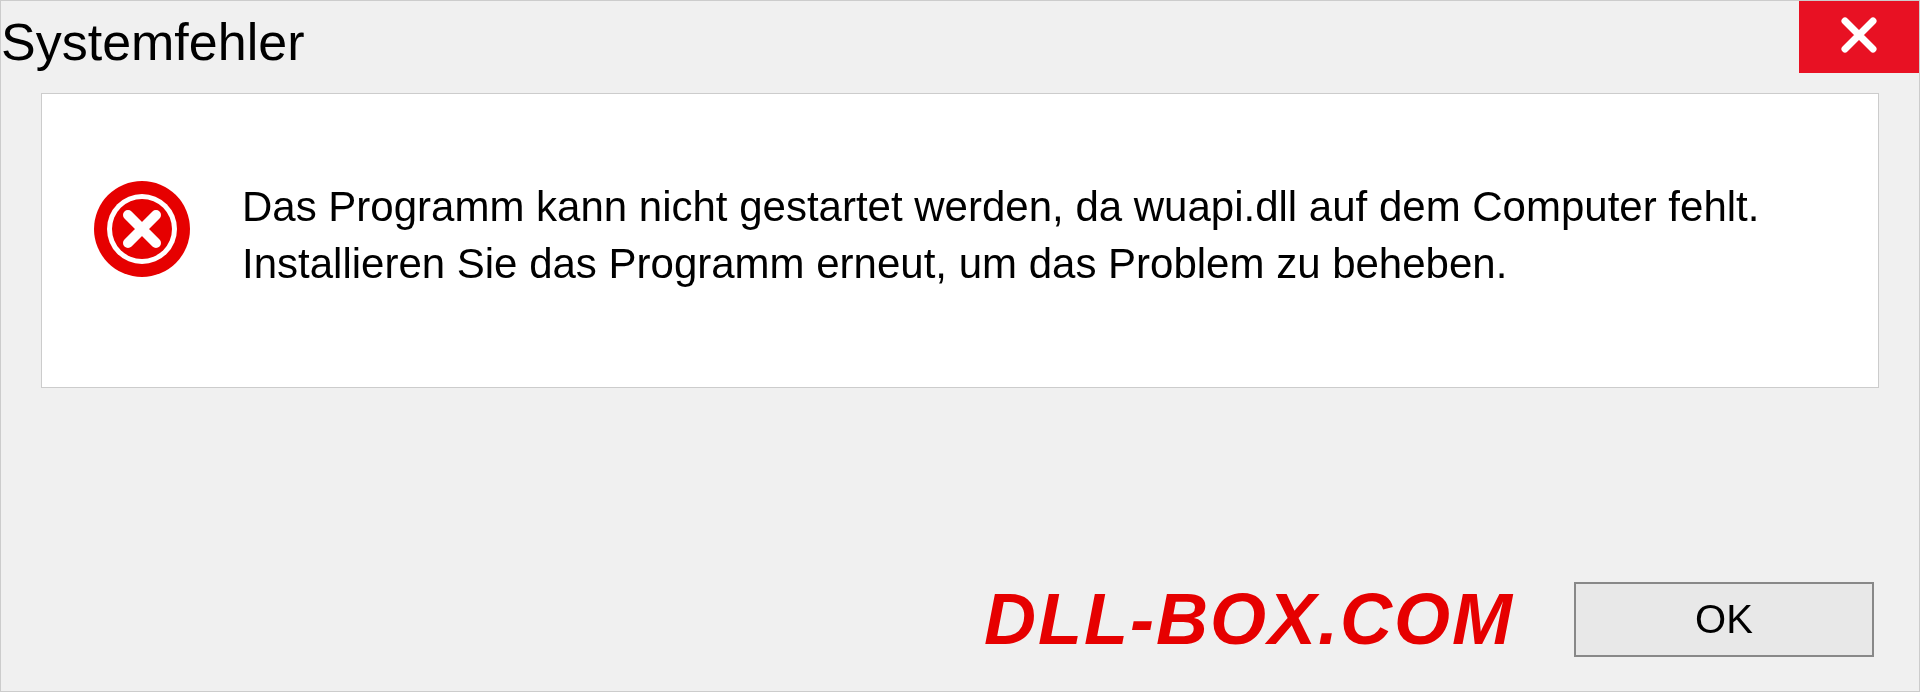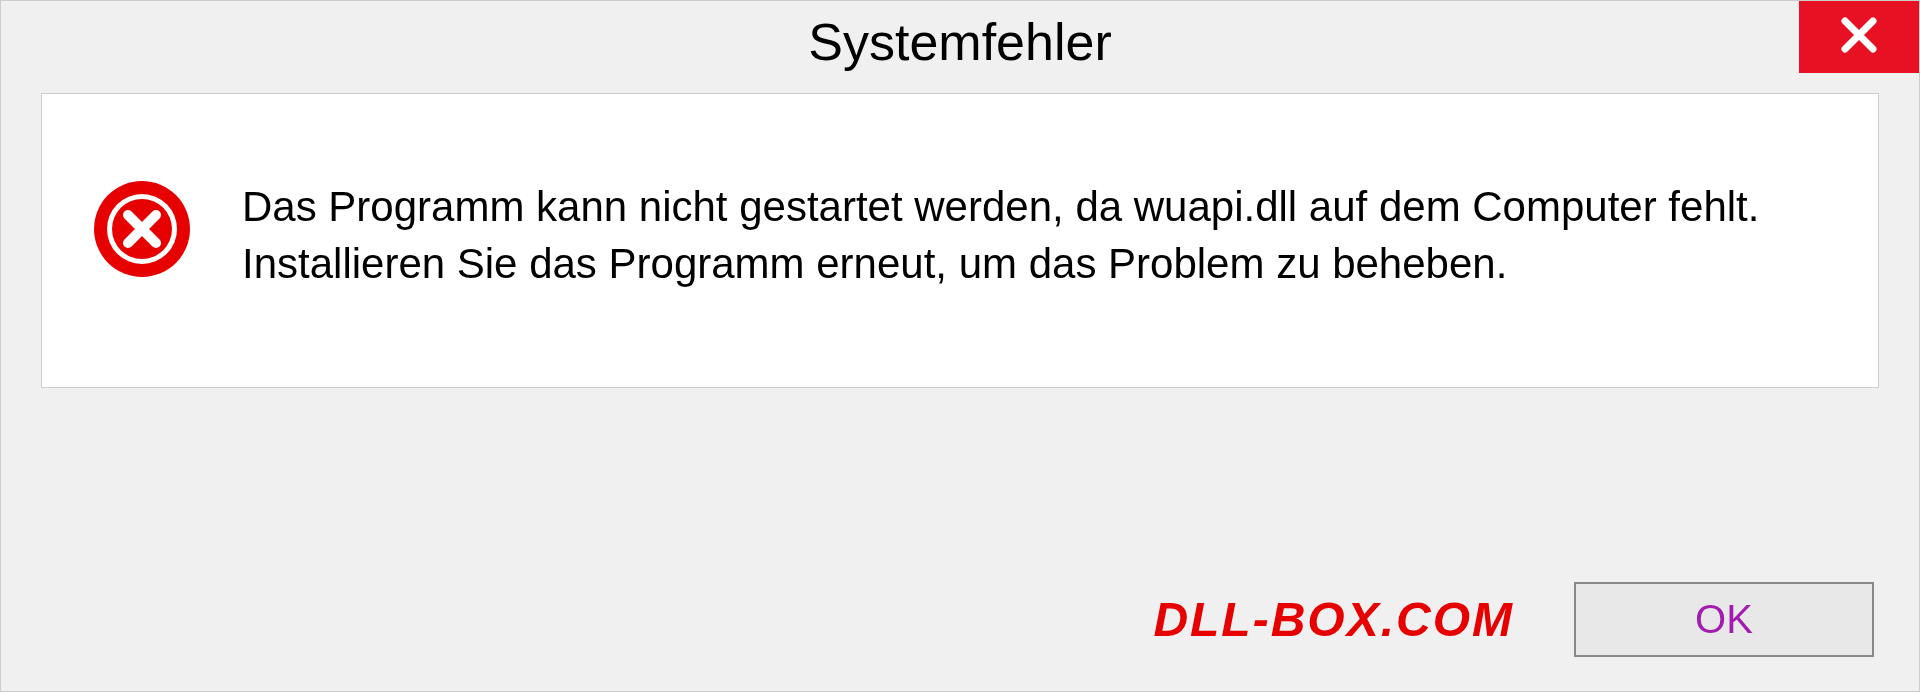--- a/index.html
+++ b/index.html
@@ -21,21 +21,20 @@
       left: 0;
       right: 0;
       bottom: 0;
       background: #f0f0f0;
       border: 1px solid #ccc;
     }
     .titlebar {
       height: 82px;
       display: flex;
       align-items: center;
-      justify-content: center;
       position: relative;
     }
     .title {
       font-size: 52px;
       color: #000;
       font-weight: 400;
     }
     .close-btn {
       position: absolute;
       top: 0;
@@ -80,37 +79,37 @@
       left: 0;
       right: 0;
       height: 144px;
       display: flex;
       align-items: center;
       justify-content: flex-end;
       padding: 0 45px;
       gap: 60px;
     }
     .watermark {
-      font-size: 48px;
+      font-size: 72px;
       font-weight: 900;
       font-style: italic;
       color: #e60000;
       letter-spacing: 2px;
       font-family: Arial, sans-serif;
     }
     .ok-btn {
       width: 300px;
       height: 75px;
       background: #e8e8e8;
       border: 2px solid #888;
       display: flex;
       align-items: center;
       justify-content: center;
       font-size: 40px;
-      color: #a21caf;
+      color: #000000;
       cursor: pointer;
     }
   </style>
 </head>
 <body>
 
 <div class="dialog">
   <div class="titlebar">
     <div class="title">Systemfehler</div>
     <div class="close-btn">

